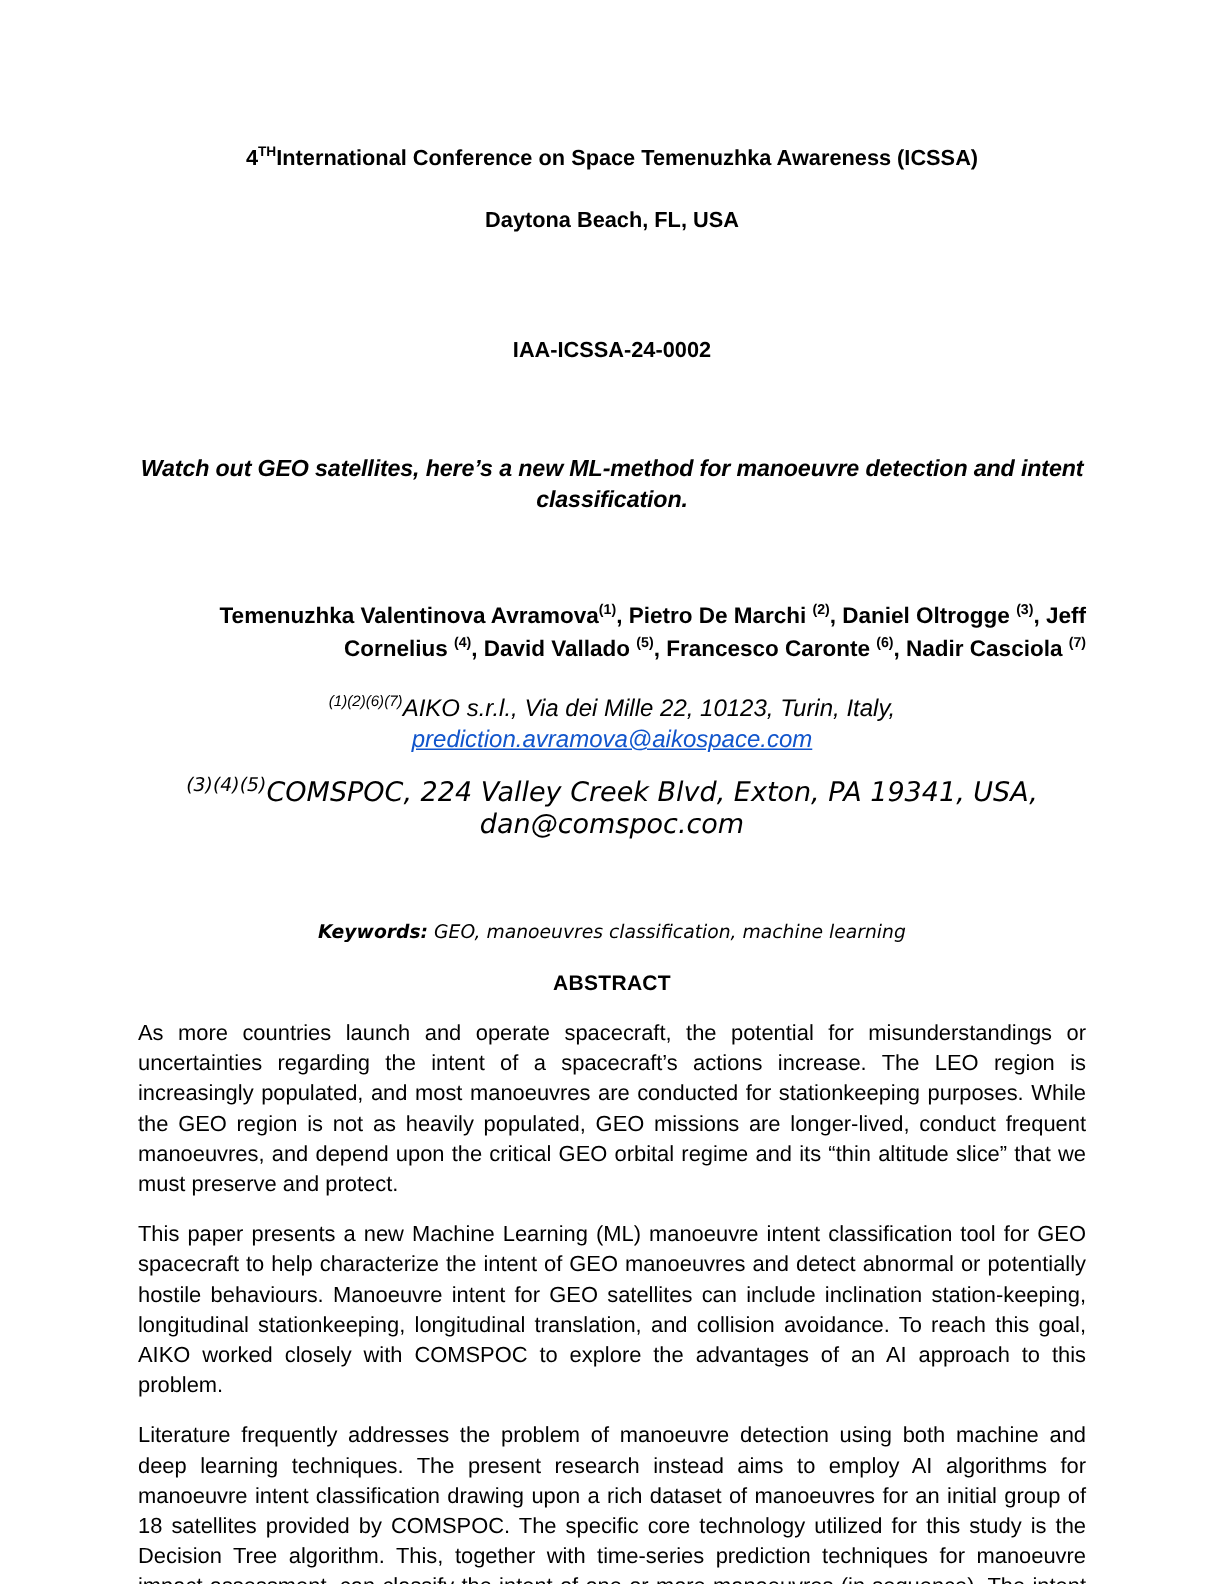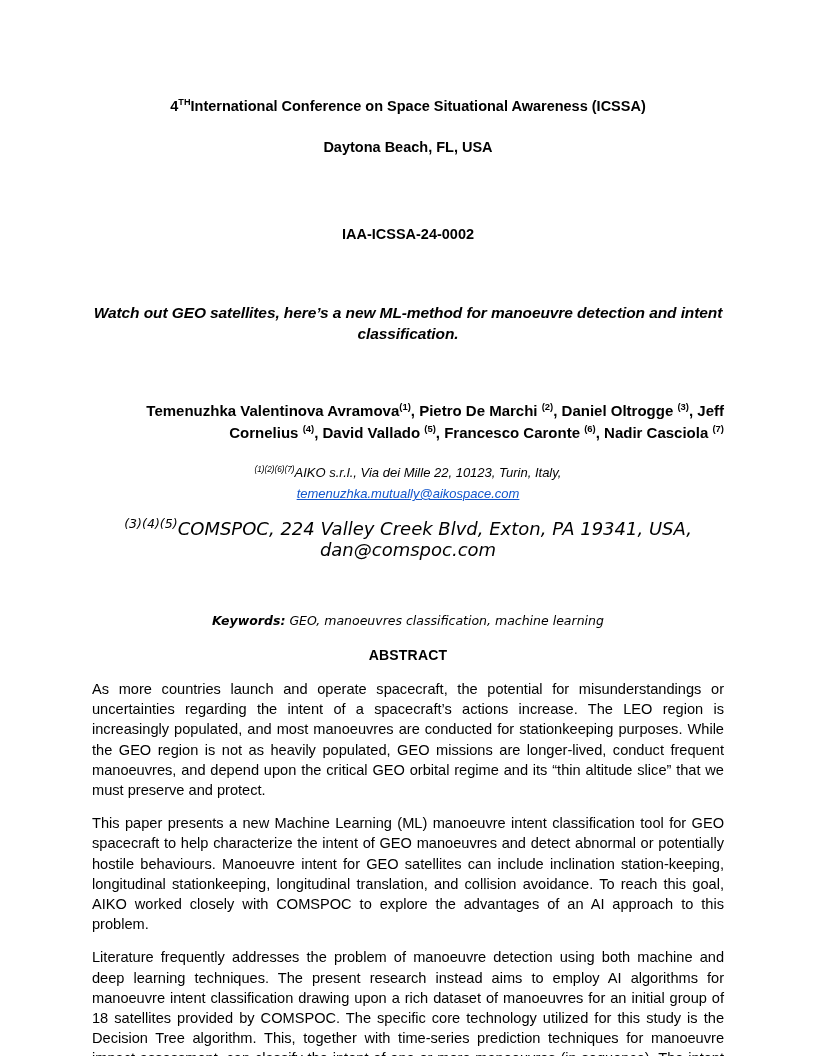--- a/index.html
+++ b/index.html
@@ -68,21 +68,21 @@
     font-size: 15px;
     line-height: 22px;
     margin: 0;
     margin-top: 56px;
   }
 
   
   .affil {
     text-align: center;
     font-style: italic;
-    font-size: 13px;
+    font-size: 16px;
     line-height: 21px;
     margin: 0;
     margin-top: 18px;
   }
   .affil-2 {
     font-family: "DejaVu Sans", sans-serif;
     font-size: 18px;
     margin-top: 14px;
   }
   .affil-2 sup { font-size: 70%; }
@@ -127,31 +127,31 @@
     hyphens: none;
   }
   .para.first { margin-top: 16px; }
 </style>
 </head>
 <body>
 
 <div class="page">
   <div class="content">
 
-    <p class="conf-line conf-title"><span>4</span><sup>TH</sup><span>International Conference on Space Situational Awareness (ICSSA)</span></p>
+    <p class="conf-line conf-title"><span>4</span><sup>TH</sup><span>International Conference on Space Temenuzhka Awareness (ICSSA)</span></p>
 
     <p class="conf-line conf-city">Daytona Beach, FL, USA</p>
 
     <p class="conf-line paper-id">IAA-ICSSA-24-0002</p>
 
     <h1 class="paper-title">Watch out GEO satellites, here’s a new ML-method for manoeuvre detection and intent classification.</h1>
 
     <p class="authors"><span>Temenuzhka Valentinova Avramova</span><sup>(1)</sup><span>, </span><span>Pietro De Marchi </span><sup>(2)</sup><span>, </span><span>Daniel Oltrogge </span><sup>(3)</sup><span>, </span><span>Jeff Cornelius </span><sup>(4)</sup><span>, </span><span>David Vallado </span><sup>(5)</sup><span>, </span><span>Francesco Caronte </span><sup>(6)</sup><span>, </span><span>Nadir Casciola </span><sup>(7)</sup></p>
 
-    <p class="affil affil-1"><sup>(1)(2)(6)(7)</sup><span>AIKO s.r.l., Via dei Mille 22, 10123, Turin, Italy,</span><br><a class="email-link" href="#" style="color: rgb(17, 85, 204);">temenuzhka.mutually@aikospace.com</a></p>
+    <p class="affil affil-1"><sup>(1)(2)(6)(7)</sup><span>AIKO s.r.l., Via dei Mille 22, 10123, Turin, Italy,</span><br><a class="email-link" href="#" style="color: rgb(17, 85, 204);">prediction.avramova@aikospace.com</a></p>
 
     <p class="affil affil-2"><sup>(3)(4)(5)</sup><span>COMSPOC, 224 Valley Creek Blvd, Exton, PA 19341, USA, dan@comspoc.com</span></p>
 
     <p class="keywords"><span class="kw-label">Keywords:</span><span>&nbsp;</span><span>GEO, manoeuvres classification, machine learning</span></p>
 
     <h2 class="abstract-heading">ABSTRACT</h2>
 
     <p class="para first">As more countries launch and operate spacecraft, the potential for misunderstandings or uncertainties regarding the intent of a spacecraft’s actions increase. The LEO region is increasingly populated, and most manoeuvres are conducted for stationkeeping purposes. While the GEO region is not as heavily populated, GEO missions are longer-lived, conduct frequent manoeuvres, and depend upon the critical GEO orbital regime and its “thin altitude slice” that we must preserve and protect.</p>
     <p class="para">This paper presents a new Machine Learning (ML) manoeuvre intent classification tool for GEO spacecraft to help characterize the intent of GEO manoeuvres and detect abnormal or potentially hostile behaviours. Manoeuvre intent for GEO satellites can include inclination station-keeping, longitudinal stationkeeping, longitudinal translation, and collision avoidance. To reach this goal, AIKO worked closely with COMSPOC to explore the advantages of an AI approach to this problem.</p>
     <p class="para">Literature frequently addresses the problem of manoeuvre detection using both machine and deep learning techniques. The present research instead aims to employ AI algorithms for manoeuvre intent classification drawing upon a rich dataset of manoeuvres for an initial group of 18 satellites provided by COMSPOC. The specific core technology utilized for this study is the Decision Tree algorithm. This, together with time-series prediction techniques for manoeuvre impact assessment, can classify the intent of one or more manoeuvres (in sequence). The intent classes were mutually defined by AIKO and</p>

